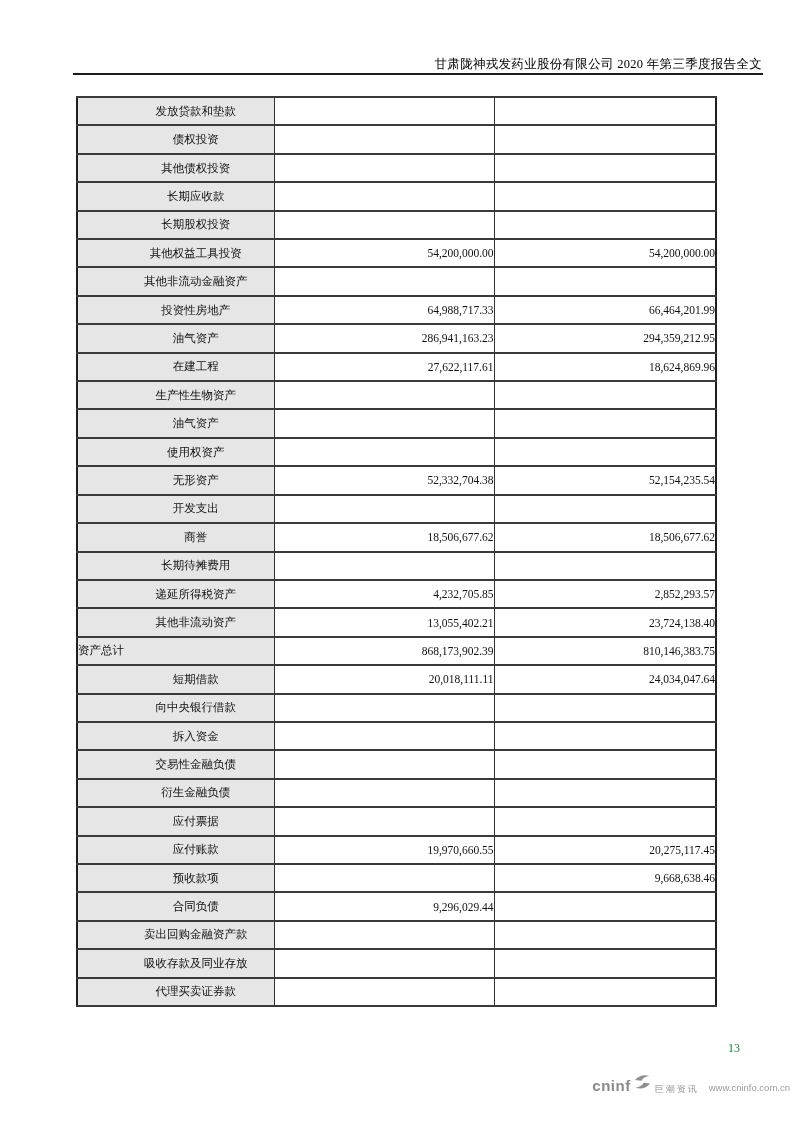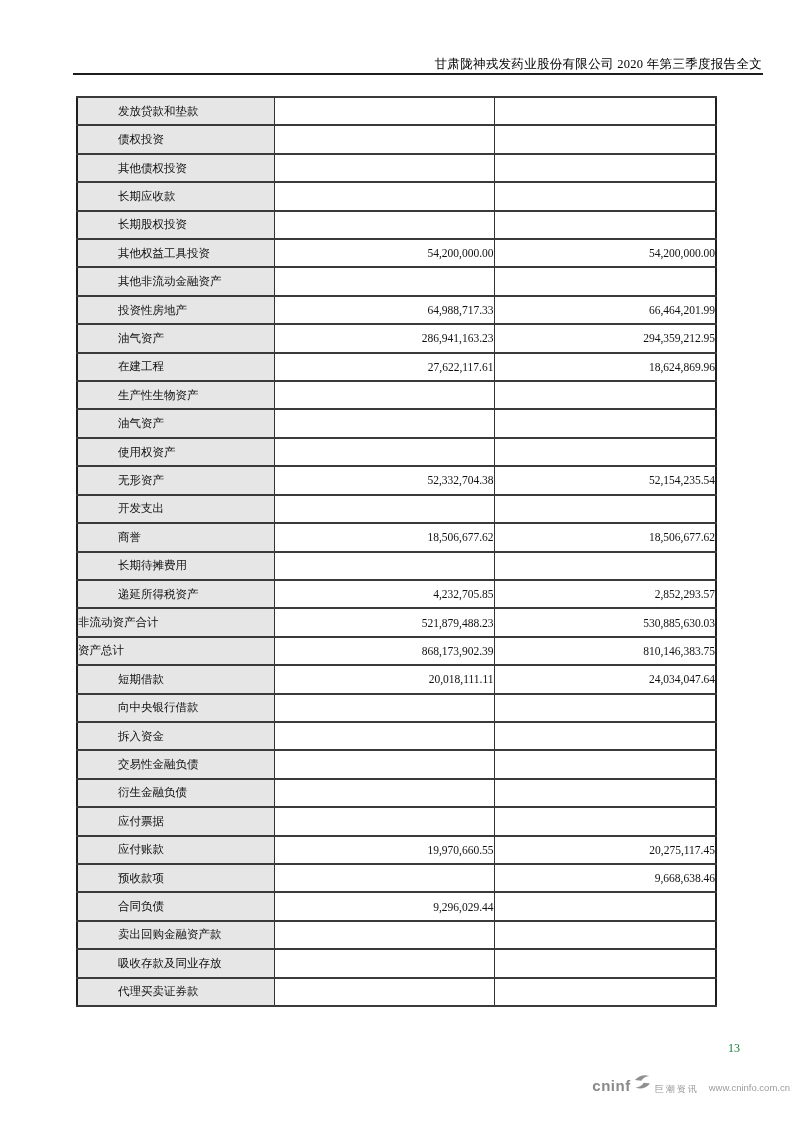--- a/index.html
+++ b/index.html
@@ -20,21 +20,21 @@
     border-collapse:collapse;table-layout:fixed;
     border:2px solid #1f1f1f;
   }
   table.sheet-table td{
     border-left:1px solid #333;border-right:1px solid #333;
     border-top:2px solid #3a3a3a;border-bottom:2px solid #3a3a3a;
     font-size:11.5px;white-space:nowrap;overflow:hidden;
     vertical-align:middle;padding:0;
   }
   td.label-cell{background:#e6e6e6;padding-left:6px;padding-right:4px;}
-  td.label-cell.indent{padding-left:40px;}
+  td.label-cell.indent{padding-left:40px;text-align:center;}
   td.value-cell{background:#ffffff;text-align:right;padding-right:7px;padding-left:4px;}
   tr.section-row td{background:#e6e6e6;}
   .page-number{
     position:absolute;top:1041px;left:728px;width:24px;text-align:left;
     font-size:12px;color:#15803d;
   }
   .cninfo-logo{
     position:absolute;top:1076px;right:3px;
     display:flex;flex-direction:row;align-items:flex-end;line-height:1.15;
   }
@@ -150,23 +150,23 @@
         <td class="label-cell indent">长期待摊费用</td>
         <td class="value-cell"></td>
         <td class="value-cell"></td>
       </tr>
       <tr>
         <td class="label-cell indent">递延所得税资产</td>
         <td class="value-cell">4,232,705.85</td>
         <td class="value-cell">2,852,293.57</td>
       </tr>
       <tr>
-        <td class="label-cell">非流动资产合计</td>
-        <td class="value-cell">521,879,488.23</td>
-        <td class="value-cell">530,885,630.03</td>
+        <td class="label-cell indent">其他非流动资产</td>
+        <td class="value-cell">13,055,402.21</td>
+        <td class="value-cell">23,724,138.40</td>
       </tr>
       <tr>
         <td class="label-cell">资产总计</td>
         <td class="value-cell">868,173,902.39</td>
         <td class="value-cell">810,146,383.75</td>
       </tr>
       <tr>
         <td class="label-cell indent">短期借款</td>
         <td class="value-cell">20,018,111.11</td>
         <td class="value-cell">24,034,047.64</td>

